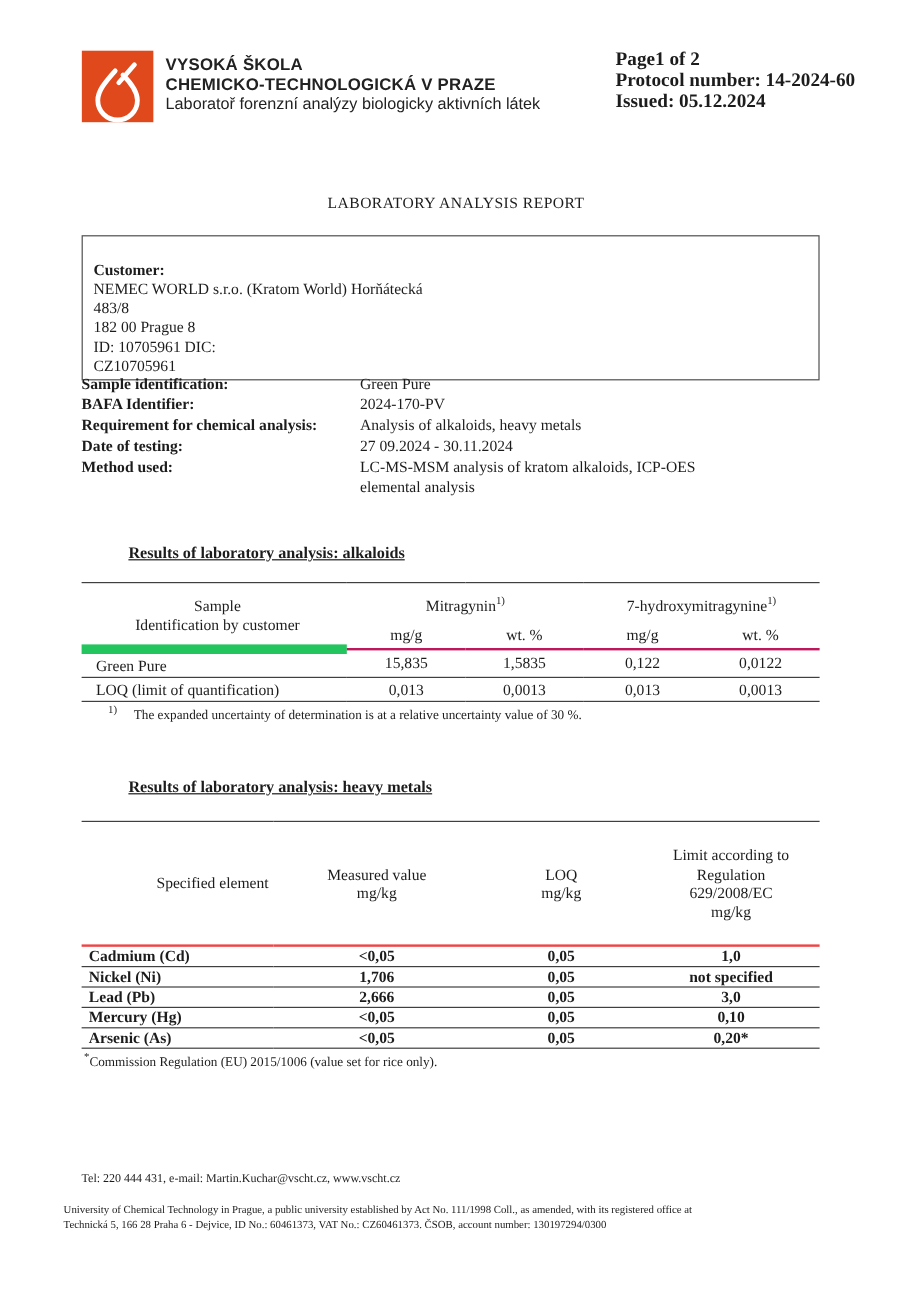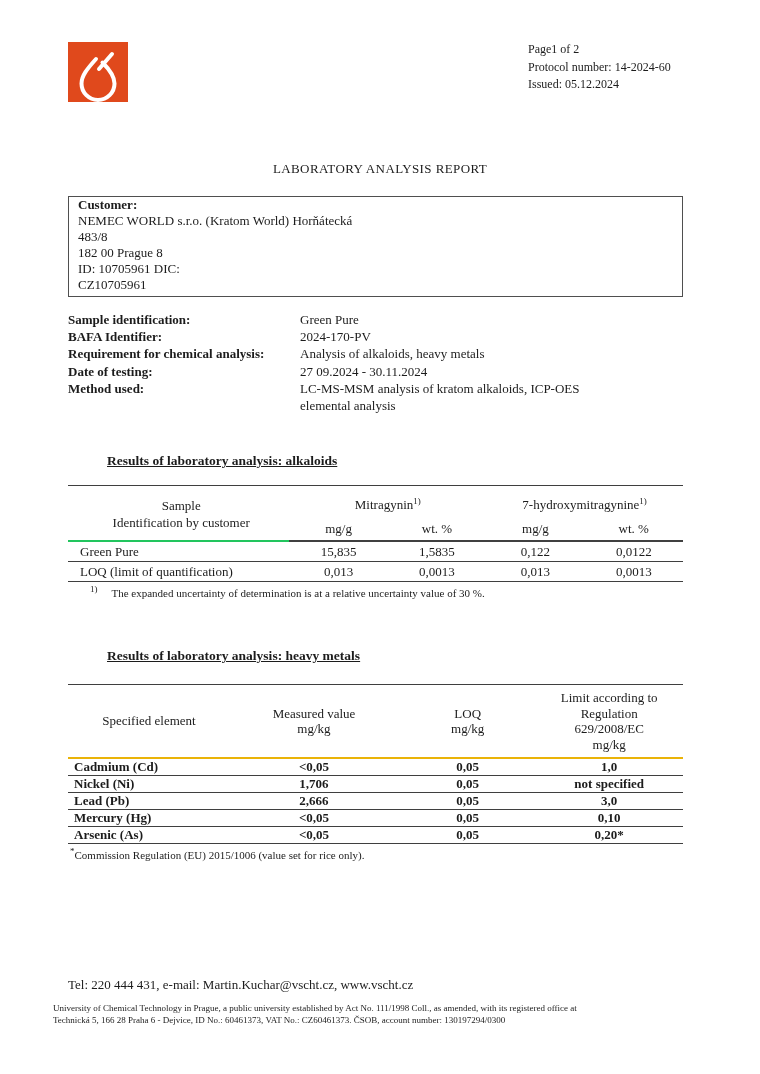--- a/index.html
+++ b/index.html
@@ -8,29 +8,29 @@
     font-family:"Liberation Serif", serif; color:#1c1c1c; overflow:hidden;
   }
 
   
   .header-left { position:absolute; left:68px; top:42px; display:flex; }
   .logo-box { width:60px; height:60px; flex:0 0 60px; }
   .univ-text { margin-left:10px; padding-top:3px; font-family:"Liberation Sans", sans-serif; }
   .univ-line1, .univ-line2 { font-size:14px; font-weight:bold; line-height:16.5px; letter-spacing:0.2px; color:#222; }
   .univ-line3 { font-size:13.5px; font-weight:500; line-height:17px; color:#222; }
 
-  .header-right { position:absolute; left:528px; top:41px; font-size:12px; line-height:17.5px; }
+  .header-right { position:absolute; left:513px; top:41px; font-size:16px; line-height:17.5px;font-weight:bold; }
 
   
   .title { position:absolute; left:0; top:161px; width:100%; text-align:center;
            font-size:13px; letter-spacing:0.4px; }
 
   
   .customer-box { position:absolute; left:68px; top:196px; width:615px; box-sizing:border-box;
-                  border:1.5px solid #4f4f4f; padding:0 9px 4px; font-size:13px; line-height:15.9px; }
+                  border:1.5px solid #4f4f4f; padding:20px 9px 4px; font-size:13px; line-height:15.9px; }
   .customer-label { font-weight:bold; }
 
   
   .sample-info { position:absolute; left:68px; top:311px; width:620px; font-size:13px; }
   .si-row { display:flex; line-height:17.2px; }
   .si-label { width:232px; flex:0 0 232px; font-weight:bold; }
   .si-value { flex:1; }
 
   
   .section-alk { position:absolute; left:68px; top:453px; width:615px; }
@@ -39,55 +39,60 @@
 
   table { border-collapse:collapse; width:615px; font-size:13px; table-layout:fixed; }
   th { font-weight:normal; }
   sup { font-size:9px; line-height:0; }
 
   
   .alk-table { margin-top:16px; }
   .alk-table col.c1 { width:36%; }
   .alk-table col.cn { width:16%; }
   .alk-table thead tr.grp-row th { border-top:1.5px solid #3f3f3f; padding-top:4px; vertical-align:middle; text-align:center; height:30px; }
-  .alk-table thead th.rowhead { text-align:left; padding-left:6px; line-height:16.5px; vertical-align:top; border-bottom:2px solid #22c55e; }
-  .alk-table thead tr.units th { border-bottom:2px solid #404040; text-align:center; padding:0 4px 3px; }
+  .alk-table thead th.rowhead { text-align:left; padding-left:6px; line-height:16.5px; vertical-align:top; border-bottom:8px solid #22c55e; }
+  .alk-table thead tr.units th { border-bottom:2px solid #be185d; text-align:center; padding:0 4px 3px; }
   .alk-table tbody td { border-bottom:1.5px solid #3f3f3f; text-align:center; padding:1.5px 4px; }
   .alk-table tbody td.al { text-align:left; padding-left:12px; }
 
   
   .met-table { margin-top:20px; }
   .met-table col.m1 { width:26%; } .met-table col.m2 { width:28%; }
   .met-table col.m3 { width:22%; } .met-table col.m4 { width:24%; }
-  .met-table thead th { border-top:1.5px solid #3f3f3f; border-bottom:2px solid #eab308;
-                        vertical-align:middle; text-align:center; line-height:15.5px; padding:5px 4px; }
-  .met-table thead th.al { text-align:center; padding-left:6px; }
+  .met-table thead th { border-top:1.5px solid #3f3f3f; border-bottom:2px solid #ef4444;
+                        vertical-align:middle; text-align:center; line-height:15.5px; padding:20px 4px; }
+  .met-table thead th.al { text-align:right; padding-left:6px; }
   .met-table tbody td { border-bottom:1.5px solid #3f3f3f; text-align:center; padding:0 4px;font-weight:bold; }
   .met-table tbody td.al { text-align:left; padding-left:6px; }
 
   .footnote { margin-top:5px; font-size:11px; }
   .footnote .fn-gap { margin:0 14px 0 22px; }
   .footnote.tight sup { margin-left:2px; }
 
   
-  .footer-contact { position:absolute; left:68px; top:977px; font-size:13px; }
+  .footer-contact { position:absolute; left:68px; top:977px; font-size:10px; }
   .footer-address { position:absolute; left:53px; top:1003px; font-size:9px; line-height:11.5px; width:625px; }
 </style>
 </head>
 <body>
 
 <div class="page">
 
   <div class="header-left">
     <div class="logo-box">
       <svg width="60" height="60" viewBox="0 0 60 60">
         <rect x="0" y="0" width="60" height="60" fill="#e0491c"></rect>
         <path d="M28 17 C19 27, 13.5 34, 13.5 41.5 a16.5 16.5 0 0 0 33 0 C46.5 34, 41.5 27.5, 34.5 20.5" fill="none" stroke="#ffffff" stroke-width="4" stroke-linecap="round"></path>
         <line x1="44" y1="12" x2="31" y2="27" stroke="#ffffff" stroke-width="4" stroke-linecap="round"></line>
       </svg>
+    </div>
+    <div class="univ-text">
+      <div class="univ-line1">VYSOKÁ ŠKOLA</div>
+      <div class="univ-line2">CHEMICKO-TECHNOLOGICKÁ V PRAZE</div>
+      <div class="univ-line3">Laboratoř forenzní analýzy biologicky aktivních látek</div>
     </div>
   </div>
 
   <div class="header-right">
     <div>Page1 of 2</div>
     <div>Protocol number: 14-2024-60</div>
     <div>Issued: 05.12.2024</div>
   </div>
 
   <div class="title">LABORATORY ANALYSIS REPORT</div>

